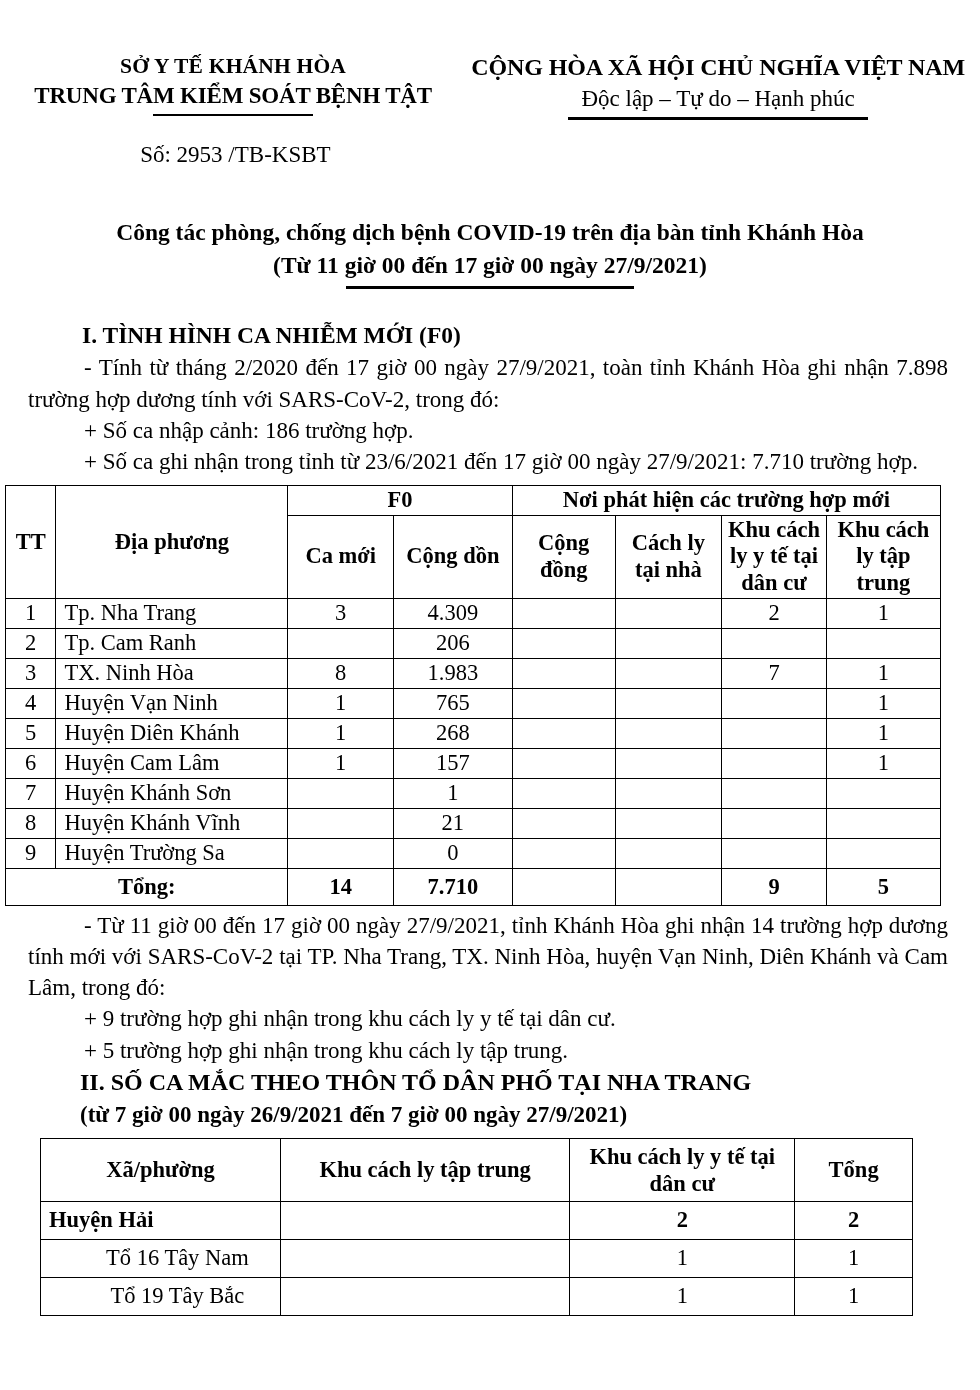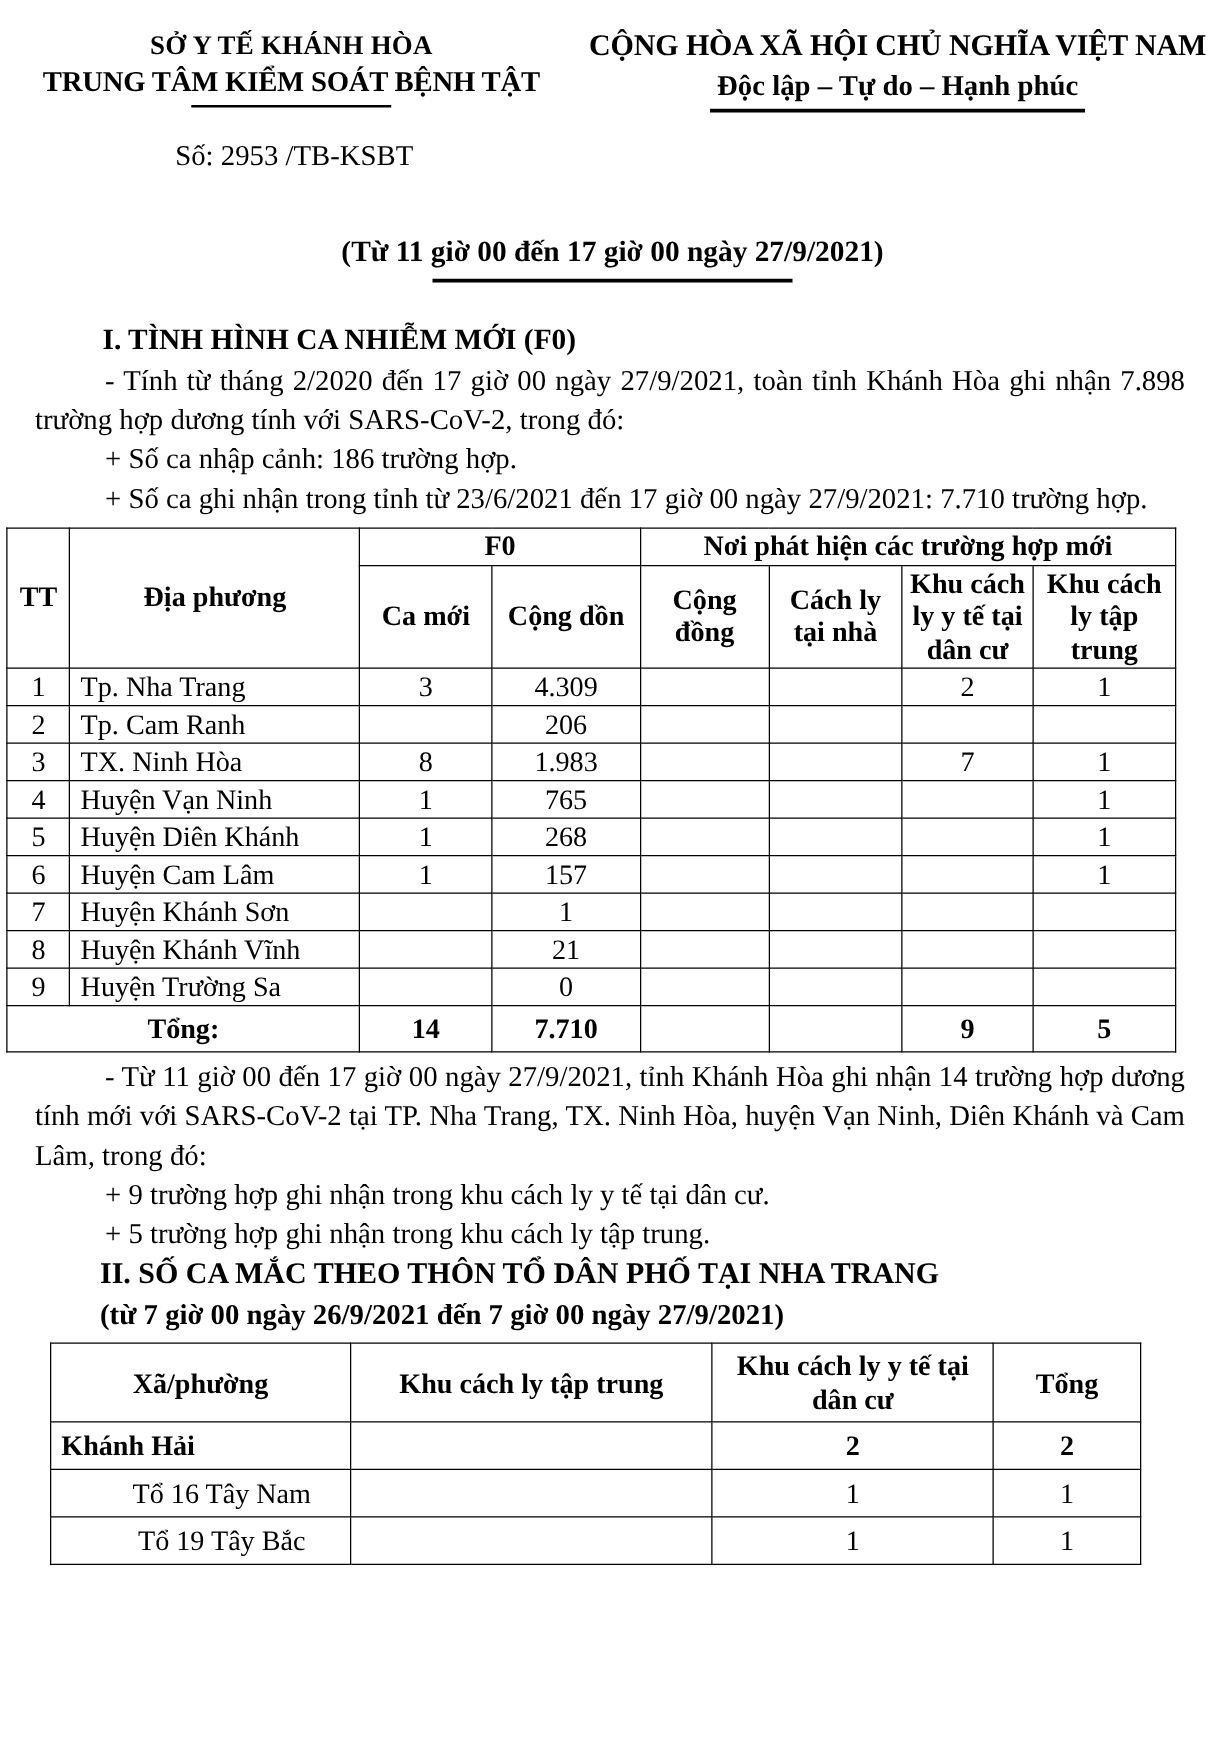--- a/index.html
+++ b/index.html
@@ -21,21 +21,21 @@
     position: relative;
     width: 980px;
     height: 1390px;
     box-sizing: border-box;
   }
 
   
   .letterhead {
     display: flex;
     width: 100%;
-    padding-top: 22px;
+    padding-top: 52px;
   }
   .lh-left {
     width: 46%;
     text-align: center;
     padding-left: 10px;
   }
   .lh-right {
     width: 54%;
     text-align: center;
   }
@@ -55,21 +55,21 @@
   }
   .nation-line1 {
     font-size: 24px;
     font-weight: bold;
     line-height: 1.3;
     letter-spacing: -0.1px;
     white-space: nowrap;
   }
   .nation-line2 {
     font-size: 23px;
-    font-weight: bold;
+    font-weight: normal;
     line-height: 1.35;
     white-space: nowrap;
   }
   .rule {
     height: 2.5px;
     background: #000;
     margin: 3px auto 0 auto;
   }
   .rule-left  { width: 160px; }
   .rule-right { width: 300px; }
@@ -233,20 +233,21 @@
       <div class="nation-line2">Độc lập – Tự do – Hạnh phúc</div>
       <div class="rule rule-right"></div>
     </div>
   </div>
 
   <div class="subhead">
     <div class="sh-left">Số:  2953   /TB-KSBT</div>
   </div>
 
   <div class="doc-title-block">
+    <div class="doc-sub1">Công tác phòng, chống dịch bệnh COVID-19 trên địa bàn tỉnh Khánh Hòa</div>
     <div class="doc-sub2">(Từ 11 giờ 00 đến 17 giờ 00 ngày 27/9/2021)</div>
     <div class="title-rule"></div>
   </div>
 
   <div class="body-block">
     <div class="sec-heading">I. TÌNH HÌNH CA NHIỄM MỚI (F0)</div>
     <div class="para">- Tính từ tháng 2/2020 đến 17 giờ 00 ngày 27/9/2021, toàn tỉnh Khánh Hòa ghi nhận 7.898 trường hợp dương tính với SARS-CoV-2, trong đó:</div>
     <div class="para-nojust">+ Số ca nhập cảnh: 186 trường hợp.</div>
     <div class="para">+ Số ca ghi nhận trong tỉnh từ 23/6/2021 đến 17 giờ 00 ngày 27/9/2021: 7.710 trường hợp.</div>
   </div>
@@ -404,21 +405,21 @@
       <tbody>
         <tr class="t2-head">
           <td>Xã/phường</td>
           <td>Khu cách ly tập trung</td>
           <td>Khu cách ly y tế tại dân cư</td>
           <td>Tổng</td>
         </tr>
       </tbody>
       <tbody id="ward-rows">
           <tr class="t2-row">
-            <td class="t2-name-b">Khánh Hải</td>
+            <td class="t2-name-b">Huyện Hải</td>
             <td class="c b"></td>
             <td class="c b">2</td>
             <td class="c b">2</td>
           </tr>
           <tr class="t2-row">
             <td class="t2-name">Tổ 16 Tây Nam</td>
             <td class="c"></td>
             <td class="c">1</td>
             <td class="c">1</td>
           </tr>

